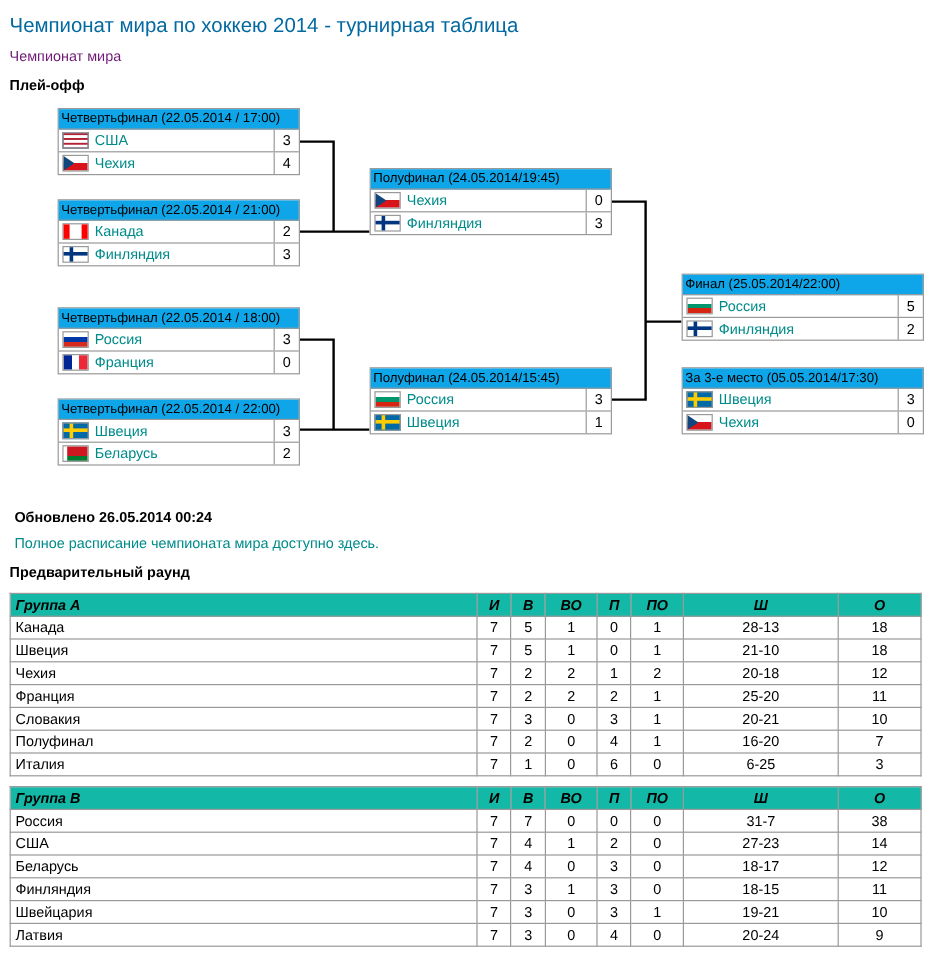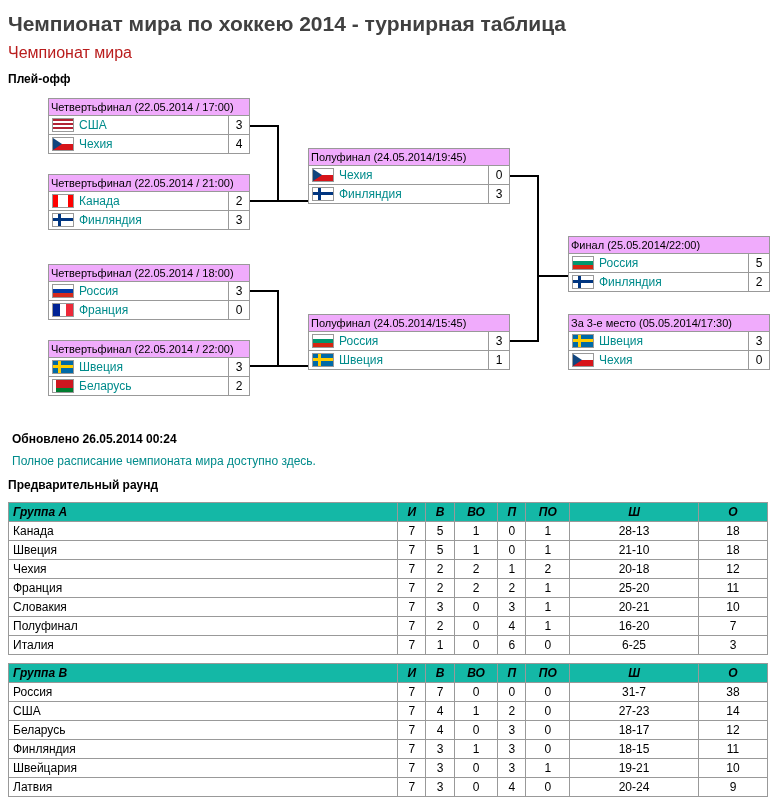--- a/index.html
+++ b/index.html
@@ -1,21 +1,21 @@
 <!DOCTYPE html>
 <html><head>
 <meta charset="utf-8">
 <style>
 body{font-family:Arial,Helvetica,sans-serif;font-size:12px;color:#000;margin:0;padding:8px;background:#fff;width:760px}
-h1{font-size:21px;color:#404040;font-weight:bold;margin:4px 0 8px 0}
-.sub{color:#b91c1c;font-size:16px;margin:4px 0 10px 0}
+h1{font-size:17px;color:#0369a1;font-weight:normal;margin:4px 0 8px 0}
+.sub{color:#701a75;font-size:12px;margin:4px 0 10px 0}
 .playoff-title,.prelim-title{text-align:left;font-weight:bold;margin:6px 0 10px 0}
 .bracket{position:relative;height:330px;margin-bottom:6px}
 .match{position:absolute;border:1px solid #999;background:#fff}
-.match-head{background:#f0abfc;border-bottom:1px solid #999;padding:2px 2px;font-size:11px;white-space:nowrap}
+.match-head{background:#0ea5e9;border-bottom:1px solid #999;padding:2px 2px;font-size:11px;white-space:nowrap}
 .match-row{display:flex;align-items:center;border-bottom:1px solid #999}
 .match-row:last-child{border-bottom:none}
 .flag{width:20px;height:12px;border:1px solid #999;margin:2px 3px;flex:0 0 auto}
 .team{flex:1 1 auto;padding:2px 2px;color:#008b8b;font-size:12px}
 .score{width:20px;text-align:center;border-left:1px solid #999;padding:2px 0;font-size:12px}
 .qf{left:40px;width:200px}
 .sf{left:300px;width:200px}
 .fn{left:560px;width:200px}
 svg.conn{position:absolute;left:0;top:0;width:760px;height:330px;pointer-events:none}
 .updated{font-weight:bold;margin:6px 0 8px 4px}

